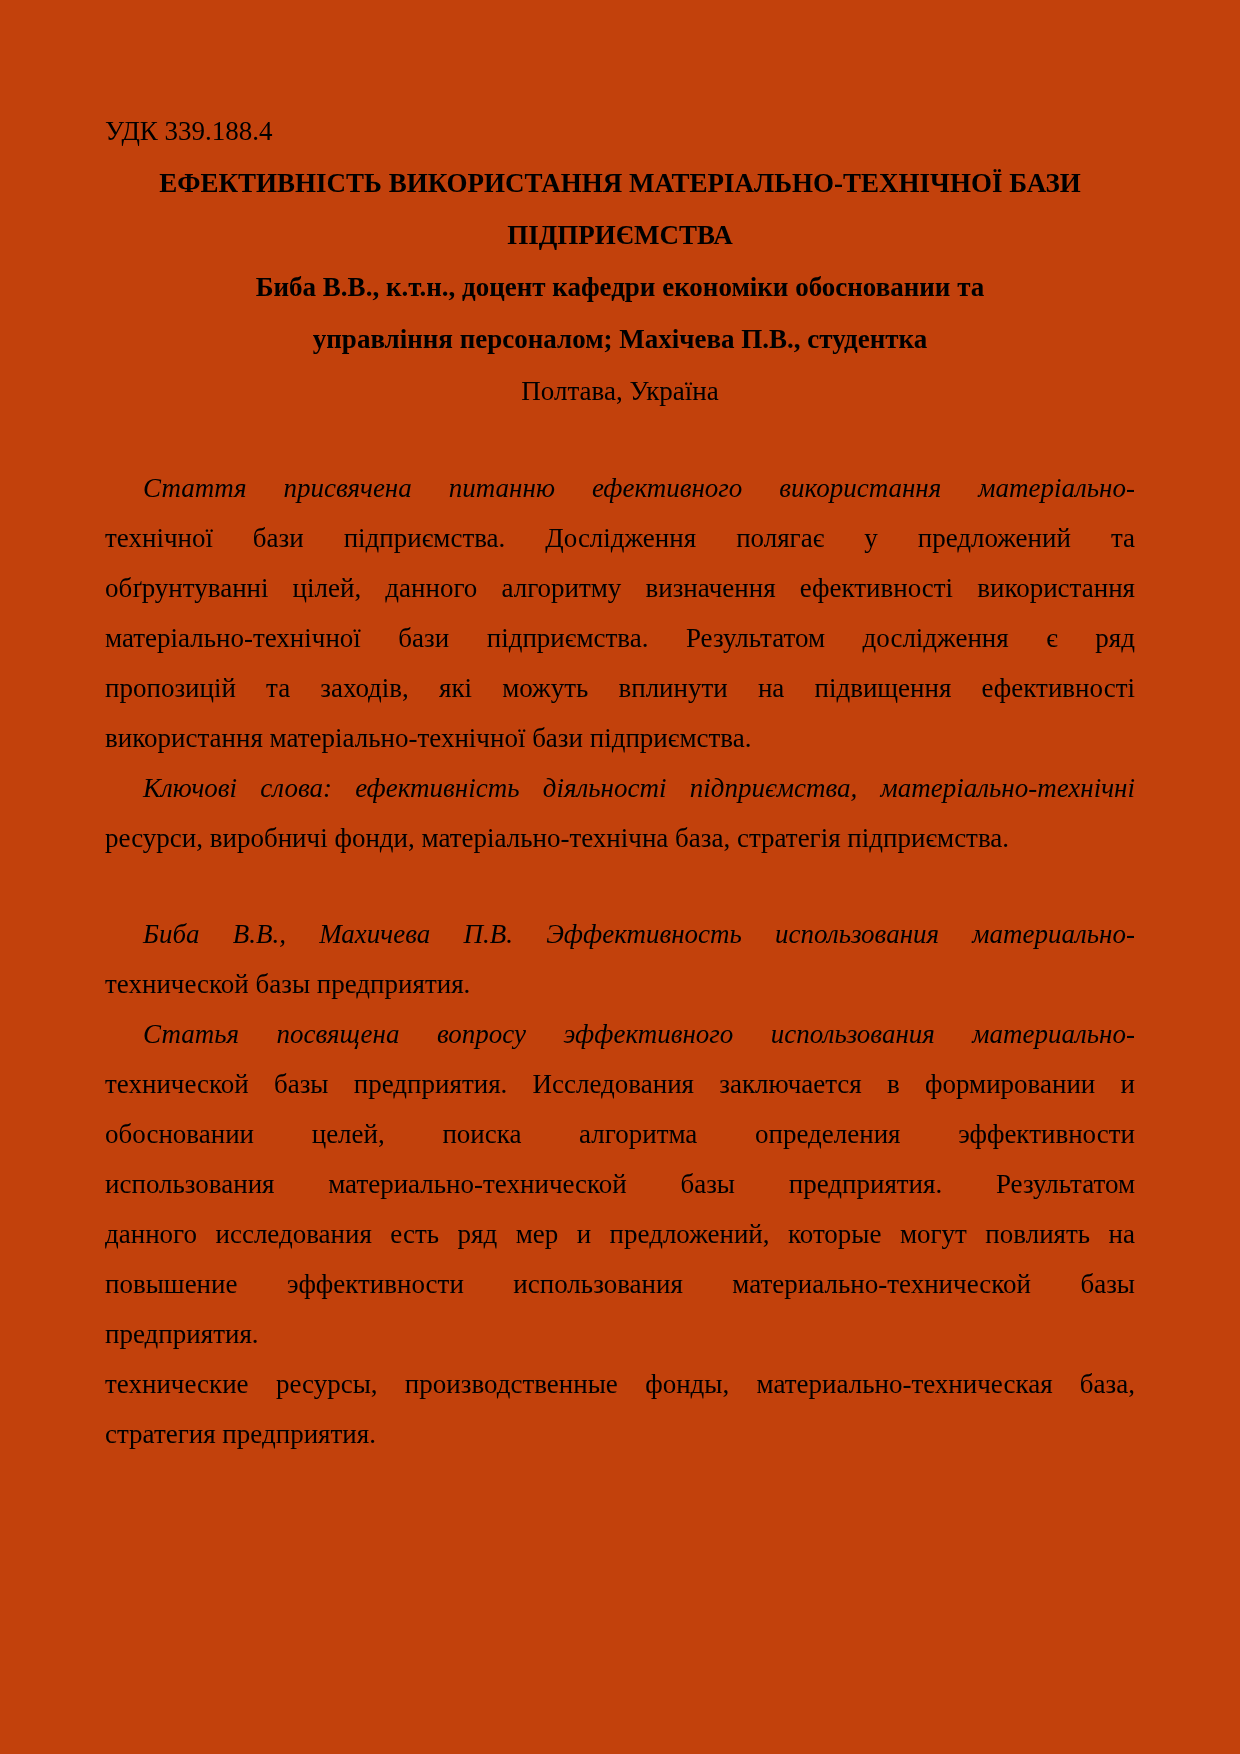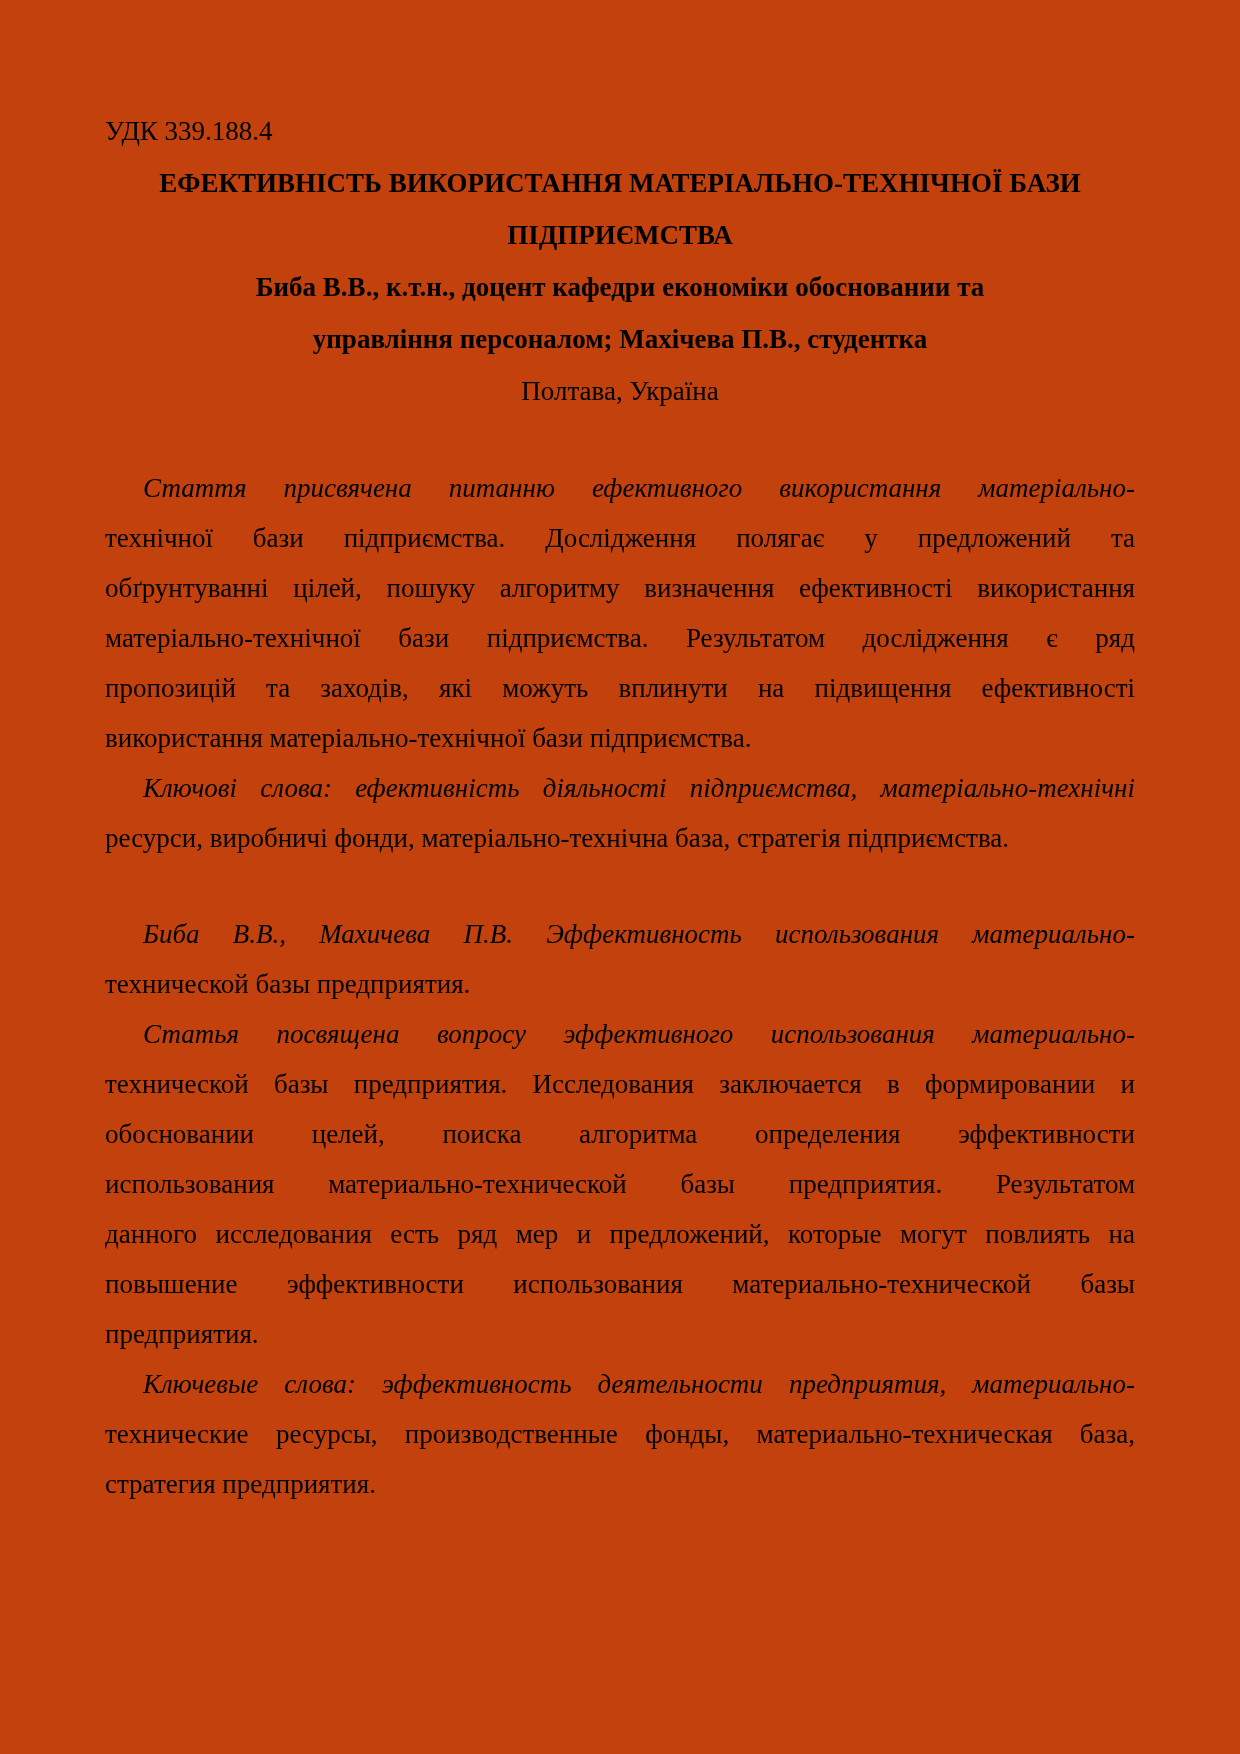--- a/index.html
+++ b/index.html
@@ -36,38 +36,37 @@
 
   <div class="ln hl ctr b">Биба В.В., к.т.н., доцент кафедри економіки обосновании та</div>
   <div class="ln hl ctr b">управління персоналом; Махічева П.В., студентка</div>
 
   <div class="ln hl ctr">Полтава, Україна</div>
 
   <div class="sp"></div>
 
   <div class="ln just ind">Стаття присвячена питанню ефективного використання матеріально-</div>
   <div class="ln just">технічної бази підприємства. Дослідження полягає у предложений та</div>
-  <div class="ln just">обґрунтуванні цілей, пошуку алгоритму визначення ефективності використання</div>
+  <div class="ln just">обґрунтуванні цілей, данного алгоритму визначення ефективності використання</div>
   <div class="ln just">матеріально-технічної бази підприємства. Результатом дослідження є ряд</div>
   <div class="ln just">пропозицій та заходів, які можуть вплинути на підвищення ефективності</div>
   <div class="ln lft">використання матеріально-технічної бази підприємства.</div>
 
   <div class="ln just ind">Ключові слова: ефективність діяльності підприємства, матеріально-технічні</div>
   <div class="ln lft">ресурси, виробничі фонди, матеріально-технічна база, стратегія підприємства.</div>
 
   <div class="sp"></div>
 
   <div class="ln just ind">Биба В.В., Махичева П.В. Эффективность использования материально-</div>
   <div class="ln lft">технической базы предприятия.</div>
 
   <div class="ln just ind">Статья посвящена вопросу эффективного использования материально-</div>
   <div class="ln just">технической базы предприятия. Исследования заключается в формировании и</div>
   <div class="ln just">обосновании целей, поиска алгоритма определения эффективности</div>
   <div class="ln just">использования материально-технической базы предприятия. Результатом</div>
   <div class="ln just">данного исследования есть ряд мер и предложений, которые могут повлиять на</div>
   <div class="ln just">повышение эффективности использования материально-технической базы</div>
   <div class="ln lft">предприятия.</div>
 
-  <div class="ln just ind">Ключевые слова: эффективность деятельности предприятия, материально-</div>
   <div class="ln just">технические ресурсы, производственные фонды, материально-техническая база,</div>
   <div class="ln lft">стратегия предприятия.</div>
 
 </div>
 
 </body></html>

